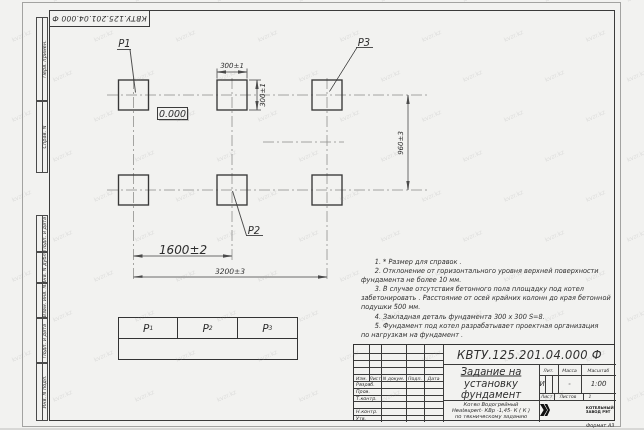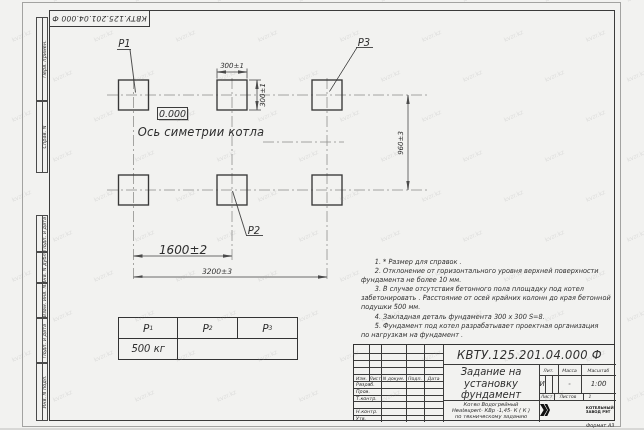--- a/index.html
+++ b/index.html
@@ -134,40 +134,38 @@
     </g>
   </svg>
 
   <span class="lbl" style="left:124.5px;top:43px;font-size:10px;">P1</span>
   <span class="lbl" style="left:364px;top:42px;font-size:10px;">P3</span>
   <span class="lbl" style="left:254px;top:229.5px;font-size:10px;">P2</span>
   <span class="lbl" style="left:232px;top:66px;font-size:7px;">300±1</span>
   <span class="lbl rot" style="left:263px;top:95px;font-size:7px;">300±1</span>
   <span class="lbl rot" style="left:401px;top:142.5px;font-size:7px;">960±3</span>
   <span class="lbl" style="left:183px;top:250px;font-size:12px;">1600±2</span>
-  <span class="lbl" style="left:217px;top:270.5px;font-size:7.5px;">3200±3</span>
+  <span class="lbl" style="left:230px;top:270.5px;font-size:7.5px;">3200±3</span>
   <div class="level-box">
       <span>0.000</span>
     </div>
-  <span class="lbl" style="left:201px;top:132px;font-size:11.5px;letter-spacing:0.2px;">Ось симетрии котла</span>
 
   <div class="ltable">
     <div class="cell">
         <span>P</span>
         <sub>1</sub>
       </div>
     <div class="cell">
         <span>P</span>
         <sub>2</sub>
       </div>
     <div class="cell">
         <span>P</span>
         <sub>3</sub>
       </div>
-    <div class="cell val">500  кг</div>
   </div>
 
   <div class="notes">
     <div class="num">1.  * Размер для справок .</div>
     <div class="num">2.  Отклонение от горизонтального уровня верхней поверхности</div>
     <div>фундамента не более  10  мм.</div>
     <div class="num">3.  В случае отсутствия бетонного пола площадку под котел</div>
     <div>забетонировать . Расстояние от осей крайних колонн до края бетонной</div>
     <div>подушки  500  мм.</div>
     <div class="num">4.  Закладная деталь фундамента   300 х 300  S=8.</div>
@@ -196,21 +194,21 @@
     <div class="hl" style="top:42.75px;left:0;width:89px;"></div>
     <div class="hl" style="top:49.5px;left:0;width:89px;"></div>
     <div class="hl" style="top:56.25px;left:0;width:89px;"></div>
     <div class="hl" style="top:63px;left:0;width:89px;"></div>
     <div class="hl" style="top:69.75px;left:0;width:89px;"></div>
     <div class="hl" style="top:19px;left:89px;width:173px;"></div>
     <div class="hl" style="top:30px;left:185px;width:77px;"></div>
     <div class="hl" style="top:47.7px;left:185px;width:77px;"></div>
     <div class="hl" style="top:55px;left:89px;width:173px;"></div>
     <span class="txt designation" style="left:175.5px;top:9.5px;">КВТУ.125.201.04.000  Ф</span>
-    <span class="txt tb-title" style="left:137px;top:26px;">Задание на</span>
+    <span class="txt tb-title" style="left:137px;top:26px;text-decoration:underline;">Задание на</span>
     <span class="txt tb-title" style="left:137px;top:37.5px;">установку</span>
     <span class="txt tb-title" style="left:137px;top:49px;">фундамент</span>
     <span class="txt tb-sub" style="left:137px;top:59px;">Котел Водогрейный</span>
     <span class="txt tb-sub" style="left:137px;top:65px;">Heatexpert- КВр -1,45- К ( К )</span>
     <span class="txt tb-sub" style="left:137px;top:71px;">по техническому заданию</span>
     <span class="txt tb-small" style="left:7.5px;top:32.5px;">Изм.</span>
     <span class="txt tb-small" style="left:21px;top:32.5px;">Лист</span>
     <span class="txt tb-small" style="left:39.5px;top:32.5px;">N докум.</span>
     <span class="txt tb-small" style="left:61px;top:32.5px;">Подп.</span>
     <span class="txt tb-small" style="left:79.5px;top:32.5px;">Дата</span>

